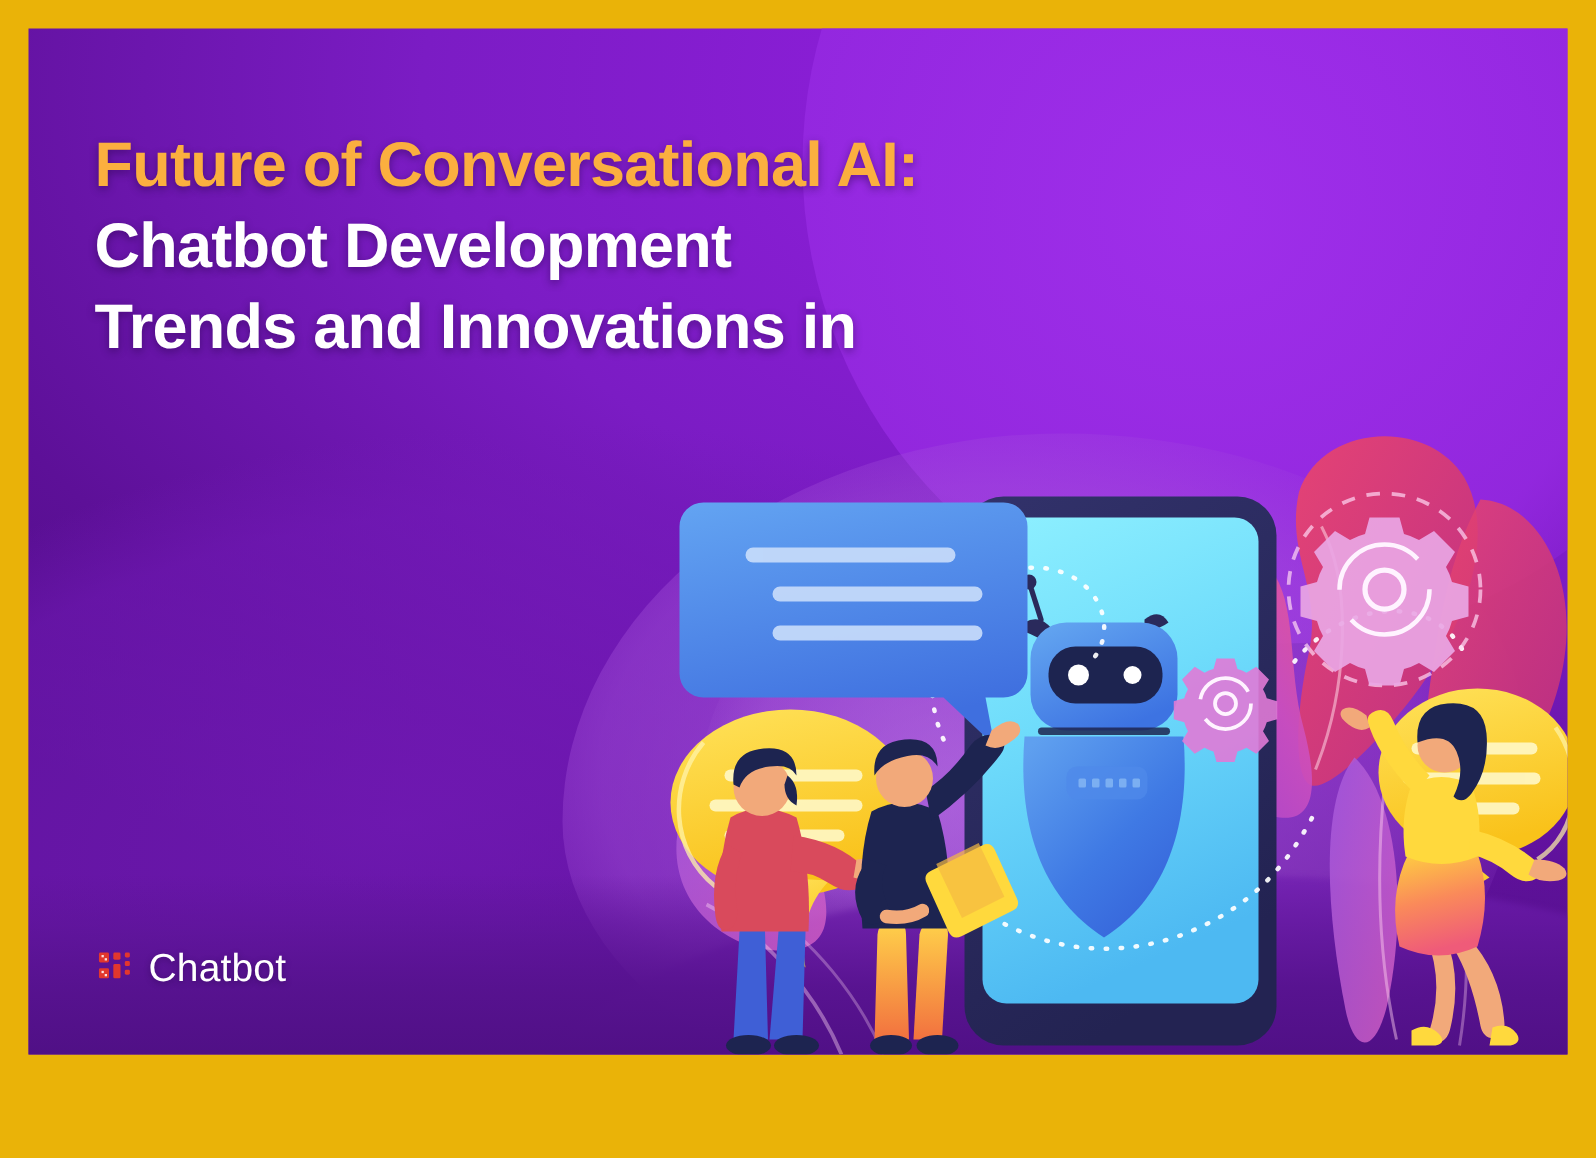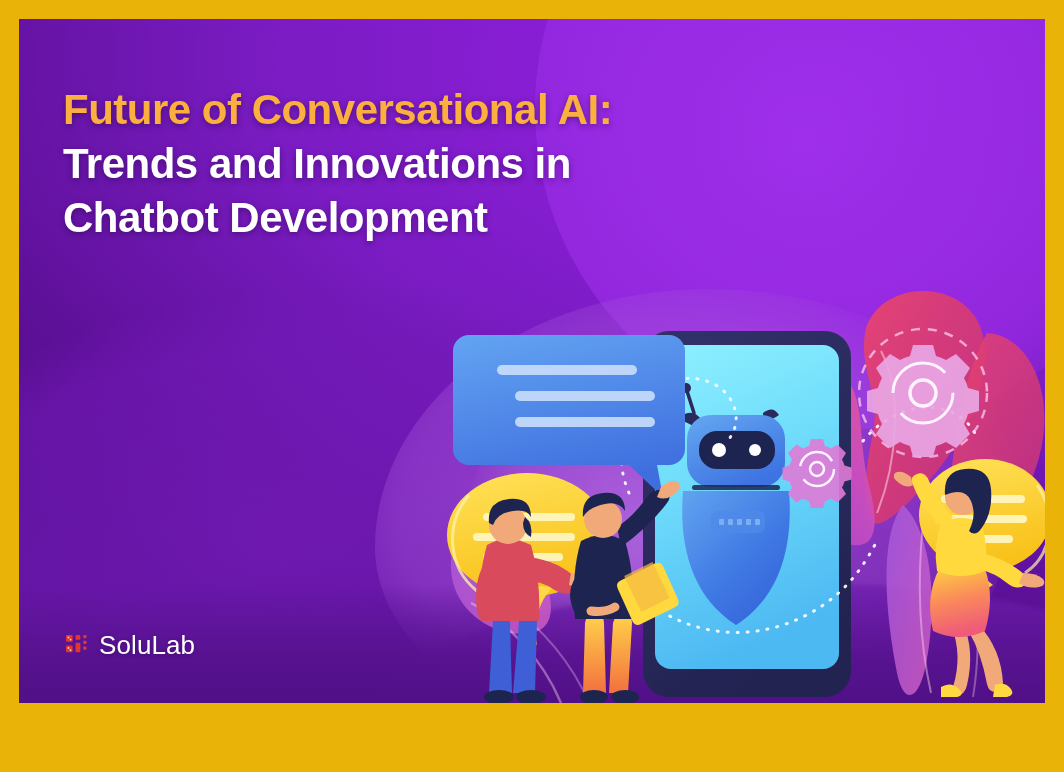--- a/index.html
+++ b/index.html
@@ -88,22 +88,22 @@
 
     <div class="bg-shape" id="blobA"></div>
     <div class="bg-shape" id="wave1"></div>
     <div class="bg-shape" id="blobB"></div>
     <div class="bg-shape" id="blobC"></div>
     <div class="bg-shape" id="groundEllipse"></div>
     <div class="bg-shape" id="ground"></div>
 
     <div id="headline">
       <span class="hl hl-accent">Future of Conversational AI:</span>
+      <span class="hl hl-white">Chatbot Development</span>
       <span class="hl hl-white">Trends and Innovations in</span>
-      <span class="hl hl-white">Chatbot Development</span>
     </div>
 
     <div id="art">
       <svg viewBox="0 0 640 430" xmlns="http://www.w3.org/2000/svg" aria-hidden="true">
         <defs>
           <linearGradient id="gScreen" x1="0" y1="0" x2="0.25" y2="1">
             <stop offset="0%" stop-color="#8ef0ff"></stop>
             <stop offset="45%" stop-color="#6fdcfb"></stop>
             <stop offset="100%" stop-color="#4db9f2"></stop>
           </linearGradient>
@@ -303,17 +303,17 @@
           <rect x="19" y="7" width="3.5" height="3.5" rx="1"></rect>
           <rect x="19" y="13" width="3.5" height="3.5" rx="1"></rect>
         </g>
         <g fill="#ffffff" opacity=".85">
           <rect x="2.8" y="2.8" width="1.6" height="1.6"></rect>
           <rect x="5" y="5" width="1.6" height="1.6"></rect>
           <rect x="2.8" y="13.8" width="1.6" height="1.6"></rect>
           <rect x="5" y="16" width="1.6" height="1.6"></rect>
         </g>
       </svg>
-      <span class="wordmark">SoluLab</span>
+      <span class="wordmark">Chatbot</span>
     </div>
 
   </div>
 </div>
 
 </body></html>

